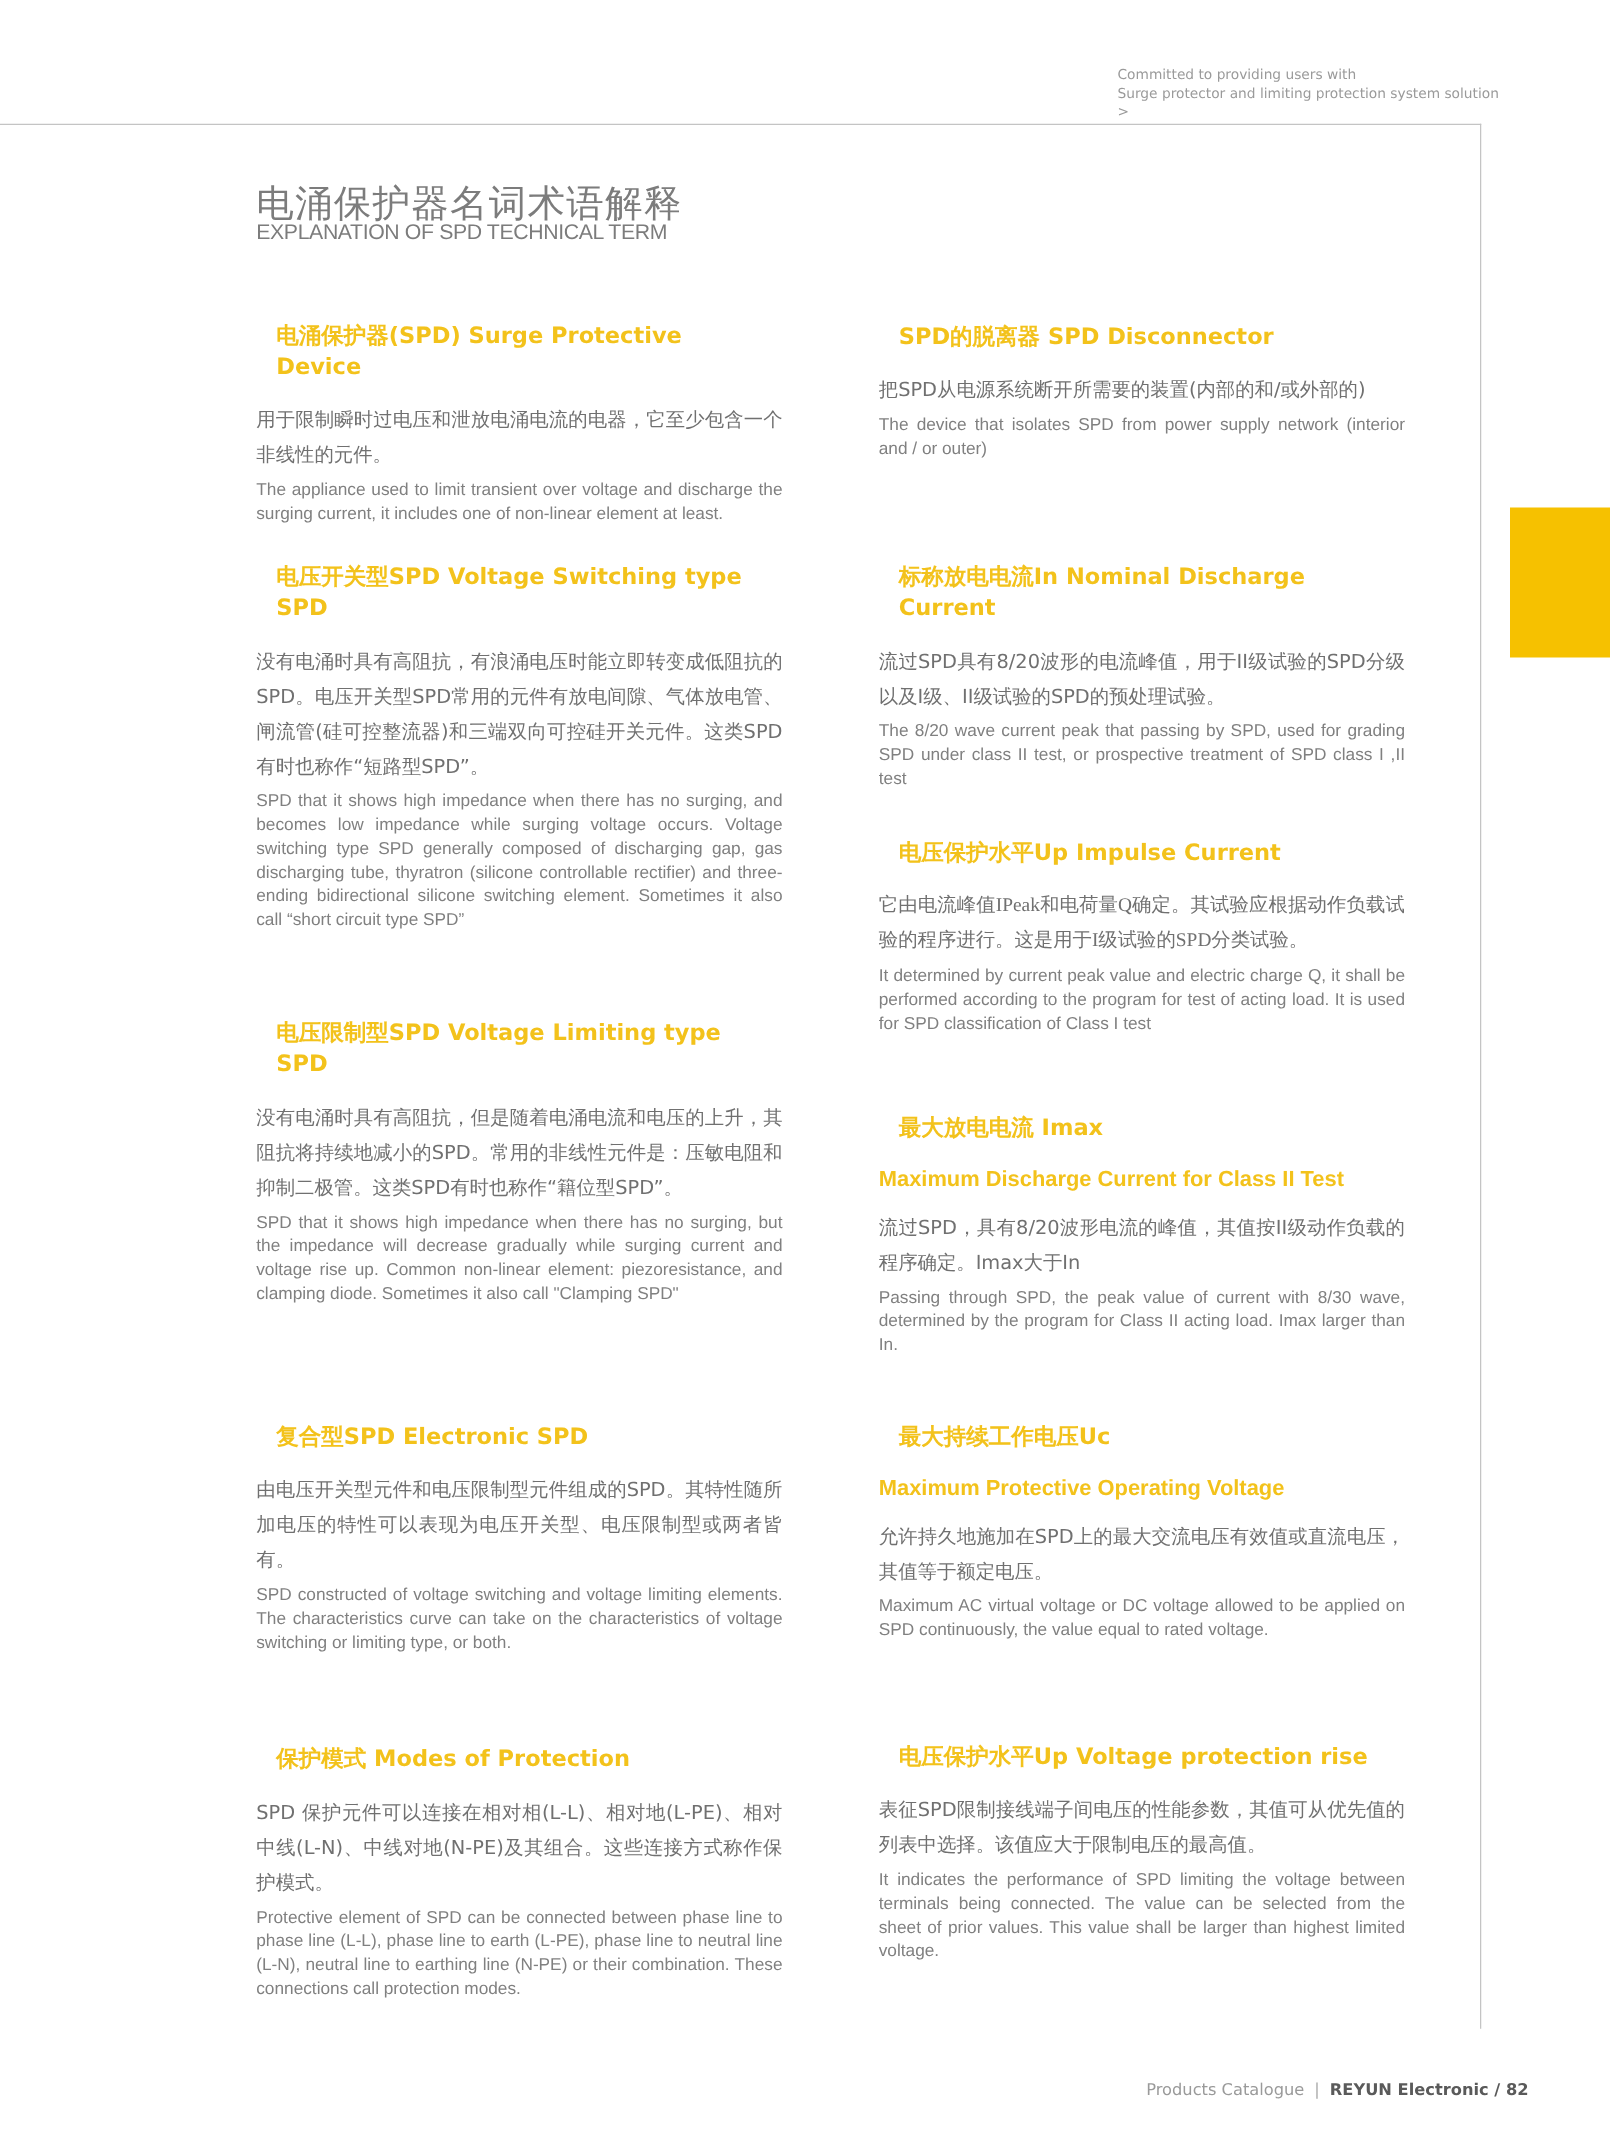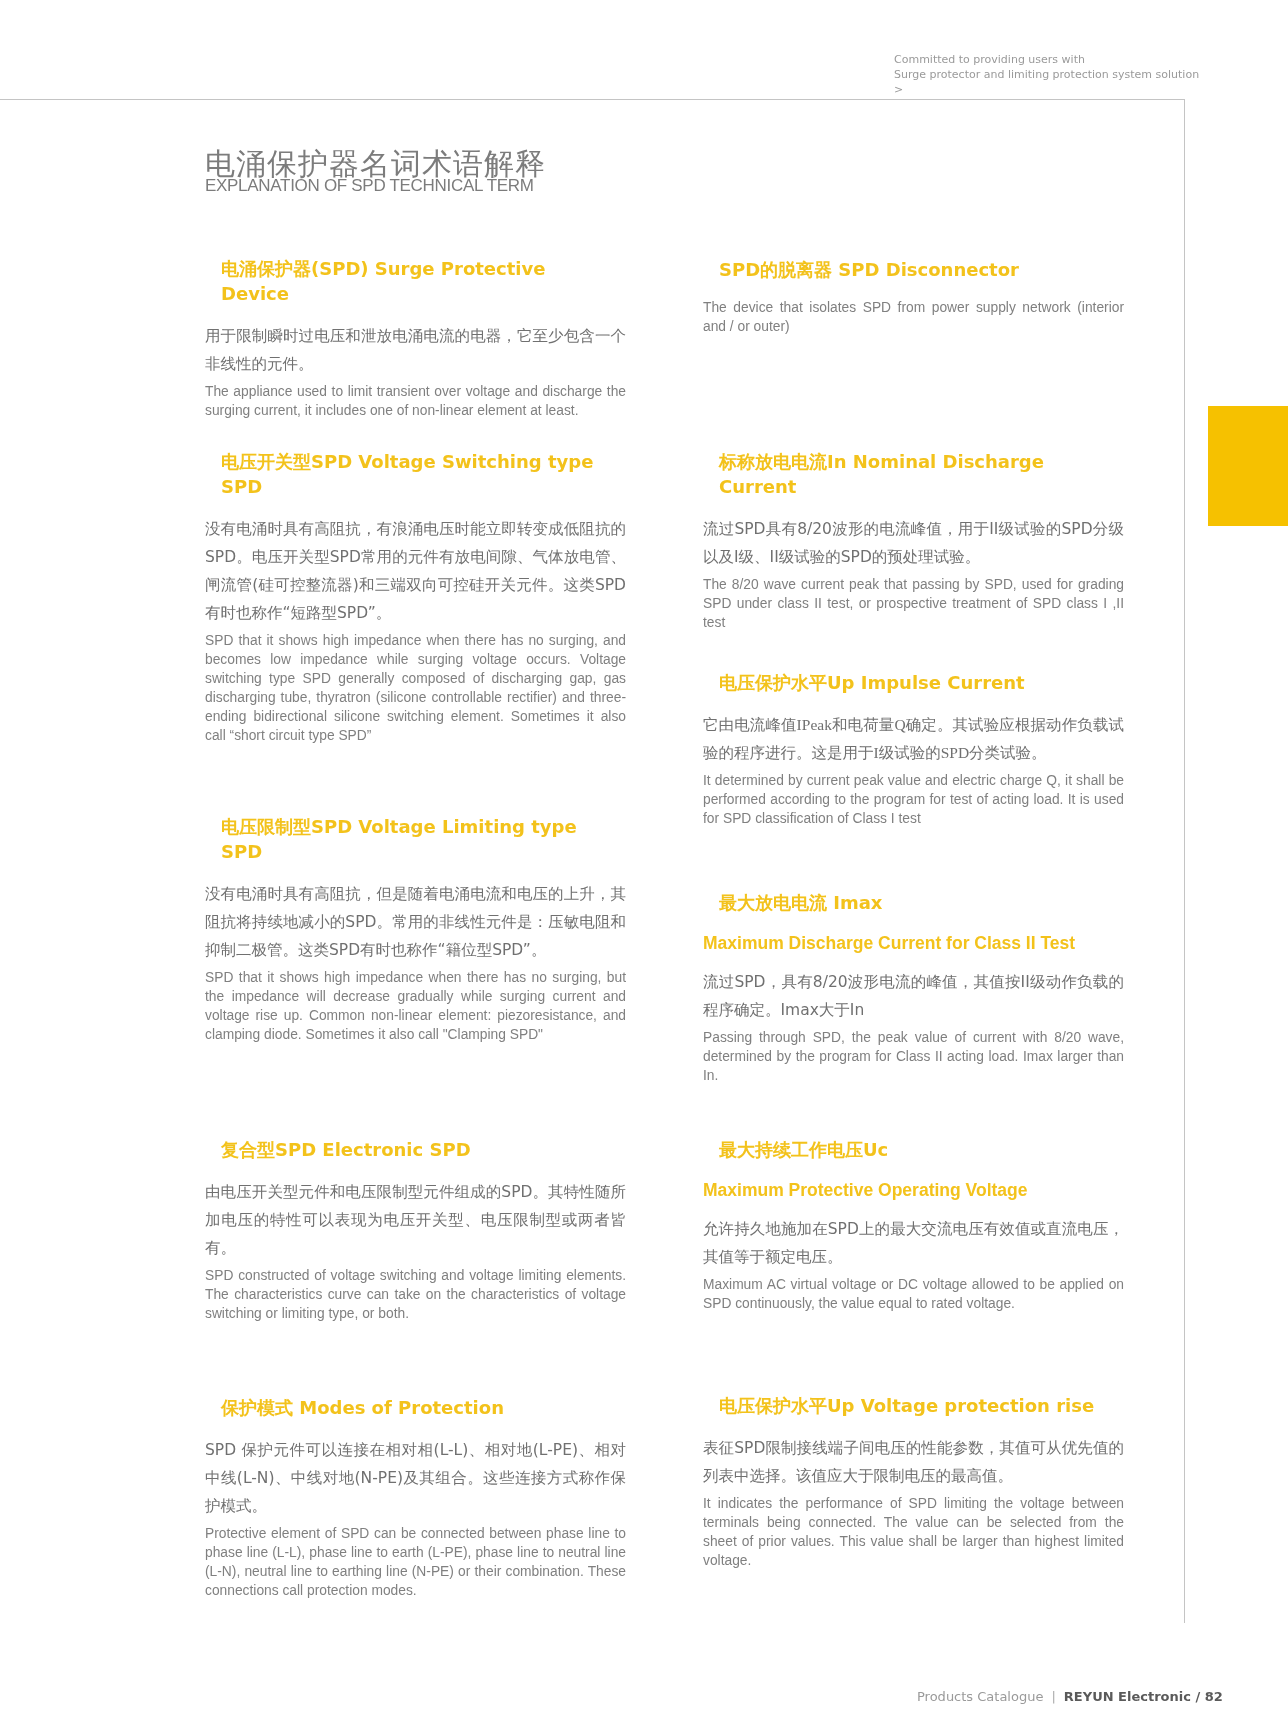--- a/index.html
+++ b/index.html
@@ -53,21 +53,20 @@
       font-family: "DejaVu Sans", sans-serif;
     }
     .term .en {
       font-size: 13.8px; line-height: 19px; color: #808080; margin: 0;
       text-align: justify;
     }
     .footer {
       position: absolute; left: 917px; top: 1665px; white-space: nowrap;
       font-size: 13px; color: #9a9a9a;
       font-family: "DejaVu Sans", sans-serif;
-      margin-top: 24px;
     }
     .footer .sep { margin: 0 8px; color: #aaaaaa; }
     .footer .brand { font-weight: bold; color: #5a5a5a; }
   </style>
 </head>
 <body>
 
 <div class="tagline">
   <div>Committed to providing users with</div>
   <div>Surge protector and limiting protection system solution</div>
@@ -106,40 +105,41 @@
 </div>
 
 <div class="term" style="left:205px; top:1379px;">
   <h3 class="heading">保护模式  Modes of Protection</h3>
   <p class="cn">SPD 保护元件可以连接在相对相(L-L)、相对地(L-PE)、相对中线(L-N)、中线对地(N-PE)及其组合。这些连接方式称作保护模式。</p>
   <p class="en">Protective element of SPD can be connected between phase line to phase line (L-L), phase line to earth (L-PE), phase line to neutral line (L-N), neutral line to earthing line (N-PE) or their combination. These connections call protection modes.</p>
 </div>
 
 <div class="term" style="left:703px; top:241px;">
   <h3 class="heading">SPD的脱离器  SPD Disconnector</h3>
+  <p class="cn">把SPD从电源系统断开所需要的装置(内部的和/或外部的)</p>
   <p class="en">The device that isolates SPD from power supply network (interior and / or outer)</p>
 </div>
 
 <div class="term" style="left:703px; top:433px;">
   <h3 class="heading">标称放电电流In   Nominal Discharge Current</h3>
   <p class="cn">流过SPD具有8/20波形的电流峰值，用于II级试验的SPD分级以及I级、II级试验的SPD的预处理试验。</p>
   <p class="en">The 8/20 wave current peak that passing by SPD, used for grading SPD under class II test, or prospective treatment of SPD class I ,II test</p>
 </div>
 
 <div class="term" style="left:703px; top:654px;">
   <h3 class="heading">电压保护水平Up  Impulse Current</h3>
   <p class="cn" style="margin-top:4px;font-family:Liberation Serif, serif;">它由电流峰值IPeak和电荷量Q确定。其试验应根据动作负载试验的程序进行。这是用于I级试验的SPD分类试验。</p>
   <p class="en">It determined by current peak value and electric charge Q, it shall be performed according to the program for test of acting load. It is used for SPD classification of Class I test</p>
 </div>
 
 <div class="term" style="left:703px; top:874px;">
   <h3 class="heading">最大放电电流 Imax</h3>
   <h4 class="heading2">Maximum Discharge Current for Class II Test</h4>
   <p class="cn">流过SPD，具有8/20波形电流的峰值，其值按II级动作负载的程序确定。Imax大于In</p>
-  <p class="en">Passing through SPD, the peak value of current with 8/20 wave, determined by the program for Class II acting load. Imax larger than In.</p>
+  <p class="en">Passing through SPD, the peak value of current with 8/30 wave, determined by the program for Class II acting load. Imax larger than In.</p>
 </div>
 
 <div class="term" style="left:703px; top:1121px;">
   <h3 class="heading">最大持续工作电压Uc</h3>
   <h4 class="heading2">Maximum Protective Operating Voltage</h4>
   <p class="cn">允许持久地施加在SPD上的最大交流电压有效值或直流电压，其值等于额定电压。</p>
   <p class="en">Maximum AC virtual voltage or DC voltage allowed to be applied on SPD continuously, the value equal to rated voltage.</p>
 </div>
 
 <div class="term" style="left:703px; top:1377px;">

